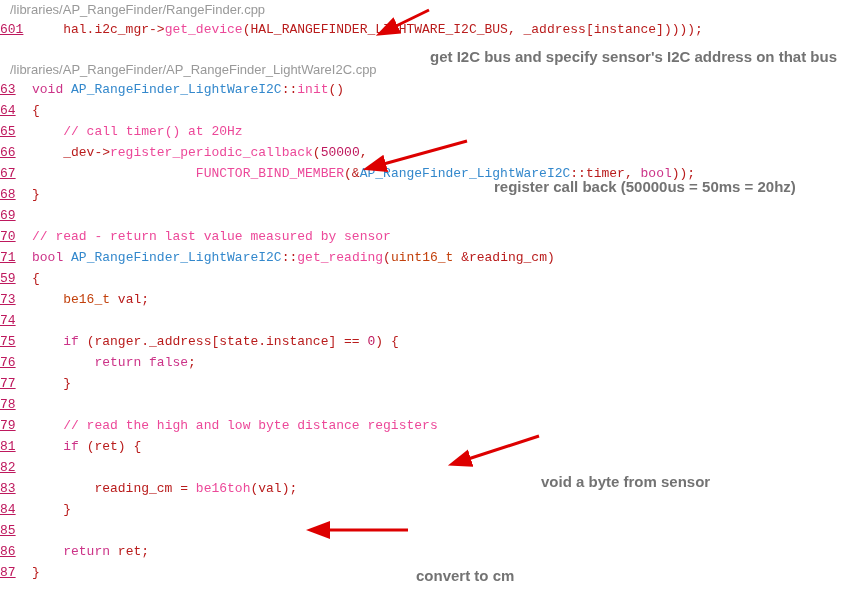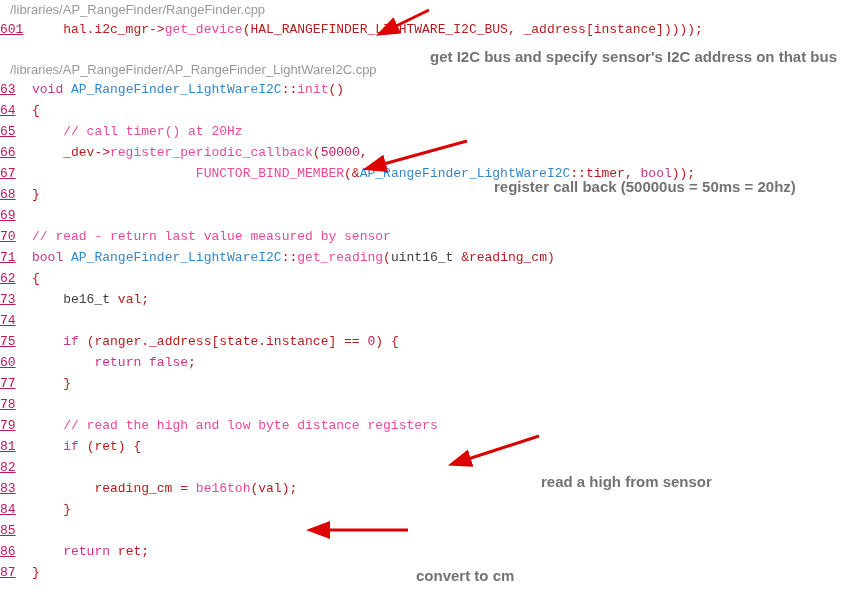--- a/index.html
+++ b/index.html
@@ -32,21 +32,21 @@
       padding-right: 10px;
       user-select: none;
       flex-shrink: 0;
       text-decoration: underline;
     }
     .code {
       white-space: pre;
       color: #999;
     }
     .kw { color: #cc3388; text-align: right; }
-    .type { color: #404040; }
+    .type { color: #c2410c; }
     .fn { color: #ec4899; }
     .num { color: #be185d; }
     .comment { color: #ec4899; }
     .ident { color: #b91c1c; }
     .scope { color: #3388cc; margin-top: 24px; }
     .annotation {
       position: absolute;
       color: #737373;
       font-family: Arial, sans-serif;
       font-weight: bold;
@@ -107,37 +107,37 @@
     </div>
     <div class="line">
       <span class="lineno">70</span>
       <span class="code"><span class="comment">// read - return last value measured by sensor</span></span>
     </div>
     <div class="line">
       <span class="lineno">71</span>
       <span class="code"><span class="kw">bool</span><span class="ident"> </span><span class="scope">AP_RangeFinder_LightWareI2C</span><span class="ident">::</span><span class="fn">get_reading</span><span class="ident">(</span><span class="type">uint16_t</span><span class="ident"> &amp;reading_cm)</span></span>
     </div>
     <div class="line">
-      <span class="lineno">62</span>
+      <span class="lineno">59</span>
       <span class="code"><span class="ident">{</span></span>
     </div>
     <div class="line">
       <span class="lineno">73</span>
       <span class="code"><span class="ident">    </span><span class="type">be16_t</span><span class="ident"> val;</span></span>
     </div>
     <div class="line">
       <span class="lineno">74</span>
       <span class="code"></span>
     </div>
     <div class="line">
       <span class="lineno">75</span>
       <span class="code"><span class="ident">    </span><span class="kw">if</span><span class="ident"> (ranger._address[state.instance] == </span><span class="num">0</span><span class="ident">) {</span></span>
     </div>
     <div class="line">
-      <span class="lineno">60</span>
+      <span class="lineno">76</span>
       <span class="code"><span class="ident">        </span><span class="kw">return</span><span class="ident"> </span><span class="kw">false</span><span class="ident">;</span></span>
     </div>
     <div class="line">
       <span class="lineno">77</span>
       <span class="code"><span class="ident">    }</span></span>
     </div>
     <div class="line">
       <span class="lineno">78</span>
       <span class="code"></span>
     </div>
@@ -169,21 +169,21 @@
       <span class="code"><span class="ident">    </span><span class="kw">return</span><span class="ident"> ret;</span></span>
     </div>
     <div class="line">
       <span class="lineno">87</span>
       <span class="code"><span class="ident">}</span></span>
     </div>
   </div>
 
 <div class="annotation" style="left:430px; top:2px;">get I2C bus and specify sensor's I2C address on that bus</div>
 <div class="annotation" style="left:494px; top:132px;">register call back (50000us = 50ms = 20hz)</div>
-<div class="annotation" style="left:541px; top:427px;">read a high from sensor</div>
+<div class="annotation" style="left:541px; top:427px;">void a byte from sensor</div>
 <div class="annotation" style="left:416px; top:521px;">convert to cm</div>
 
 <div class="arrow" style="left:386px; top:4px;">
   <svg width="50" height="30">
     <defs>
         <marker id="ah1" markerWidth="10" markerHeight="10" refX="2" refY="3" orient="auto">
           <path d="M0,0 L0,6 L8,3 z" fill="#dd0000"></path>
         </marker>
       </defs>
     <line x1="43" y1="6" x2="6" y2="24" stroke="#dd0000" stroke-width="3" marker-end="url(#ah1)"></line>

